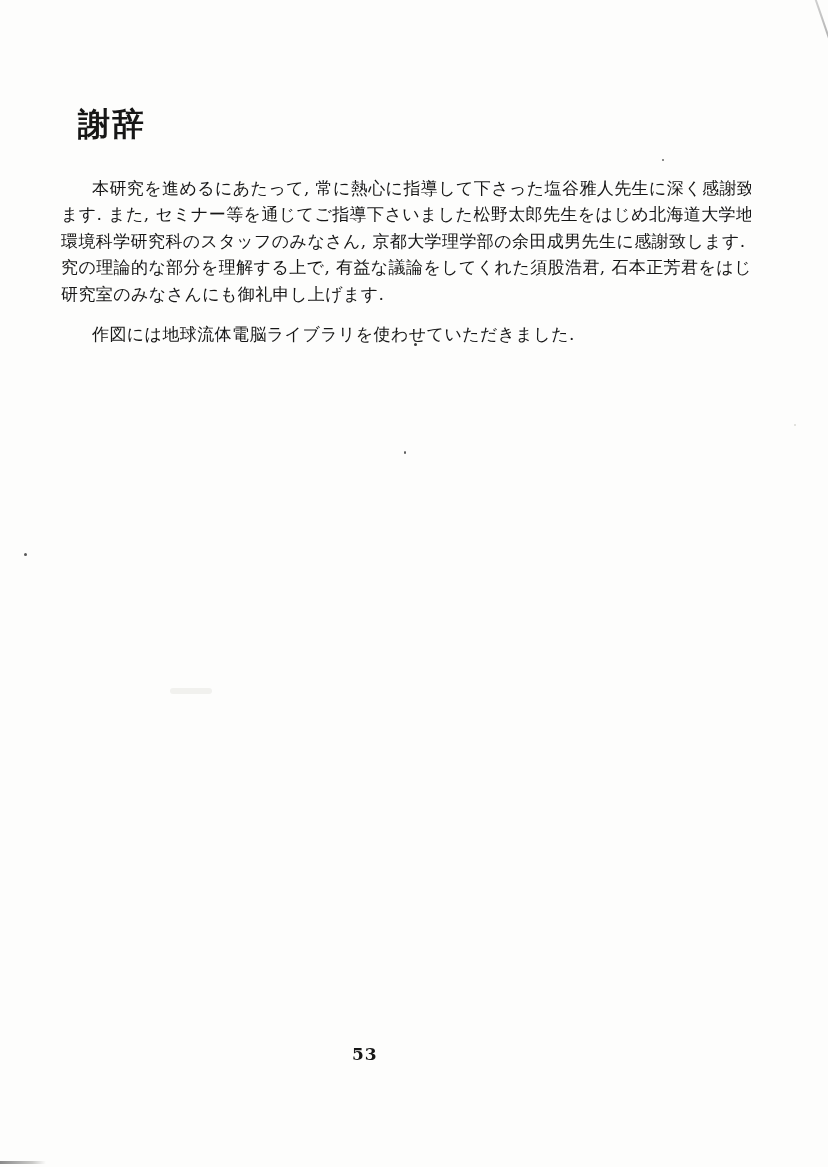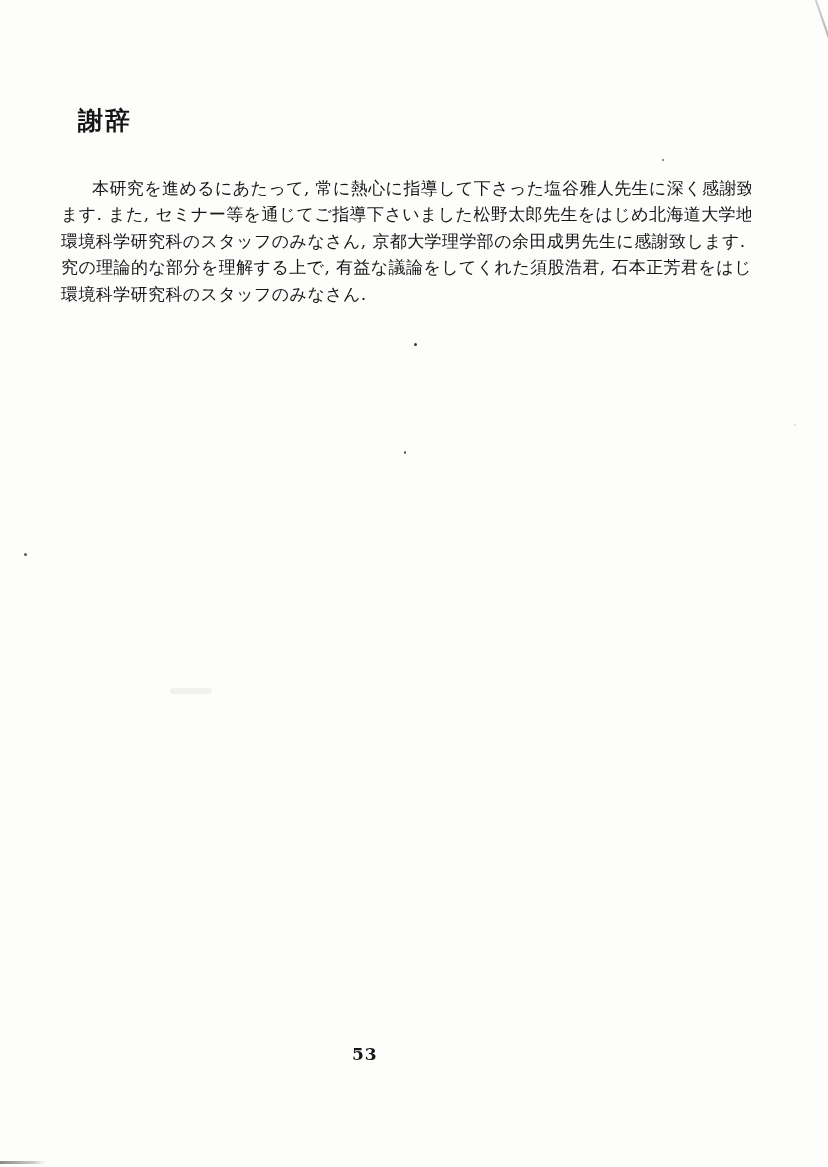--- a/index.html
+++ b/index.html
@@ -14,21 +14,21 @@
     background: #fdfdfc;
     overflow: hidden;
     font-family: "DejaVu Serif", "Liberation Serif", serif;
     color: #161616;
   }
   .heading {
     position: absolute;
     left: 78px;
     top: 107px;
     margin: 0;
-    font-size: 25px;
+    font-size: 32px;
     font-weight: bold;
     letter-spacing: 2px;
     line-height: 1.1;
   }
   .para {
     position: absolute;
     left: 61px;
     width: 690px;
   }
   .para-acknowledgments { top: 175px; }
@@ -89,23 +89,26 @@
 
 <div class="page">
 
   <h1 class="heading">謝辞</h1>
 
   <div class="para para-acknowledgments">
     <div class="text-line indent">本研究を進めるにあたって, 常に熱心に指導して下さった塩谷雅人先生に深く感謝致し</div>
     <div class="text-line">ます. また, セミナー等を通じてご指導下さいました松野太郎先生をはじめ北海道大学地球</div>
     <div class="text-line">環境科学研究科のスタッフのみなさん, 京都大学理学部の余田成男先生に感謝致します. 研</div>
     <div class="text-line">究の理論的な部分を理解する上で, 有益な議論をしてくれた須股浩君, 石本正芳君をはじめ</div>
-    <div class="text-line">環境科学研究科のスタッフのみなさん.</div>
+    <div class="text-line">研究室のみなさんにも御礼申し上げます.</div>
   </div>
 
+  <div class="para para-figure-credit">
+    <div class="text-line indent">作図には地球流体電脳ライブラリを使わせていただきました.</div>
+  </div>
 
   <div class="page-number">53</div>
 
   <div class="speck speck-1"></div>
   <div class="speck speck-2"></div>
   <div class="speck speck-3"></div>
   <div class="speck speck-4"></div>
   <div class="speck speck-5"></div>
   <div class="smudge"></div>
   <div class="corner-streak"></div>

